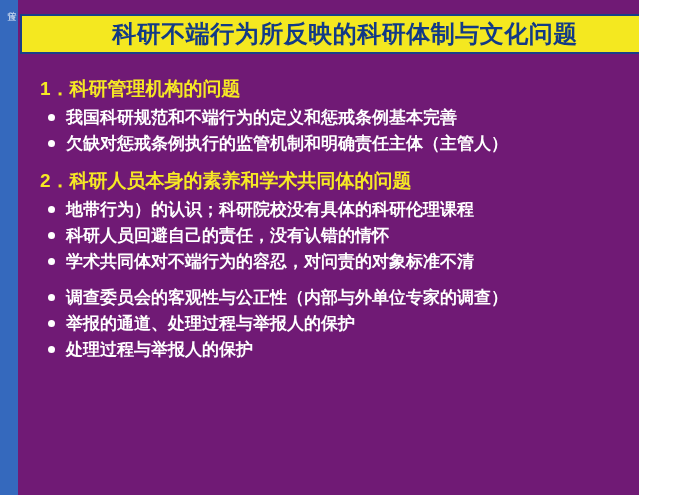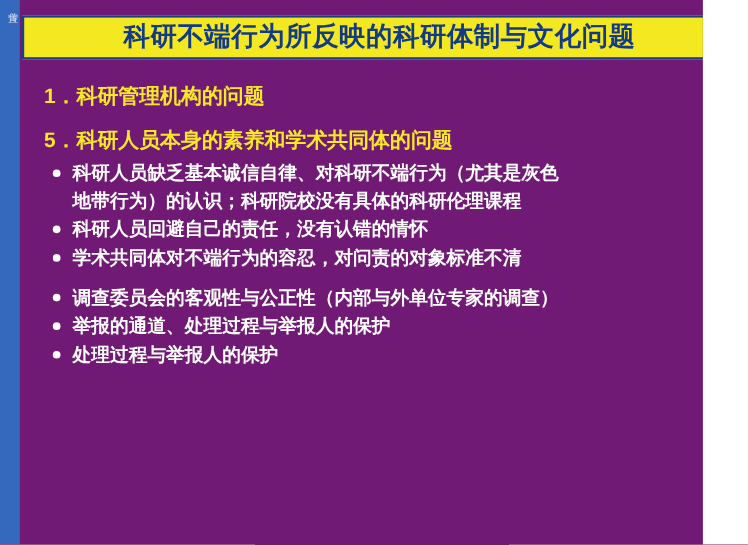--- a/index.html
+++ b/index.html
@@ -121,30 +121,39 @@
   </div>
 
   <div class="title-bar">
     <div class="title-text">科研不端行为所反映的科研体制与文化问题</div>
   </div>
 
   <div class="content">
 
     <div class="section">
       <div class="section-head">1．科研管理机构的问题</div>
+      <ul class="bullets">
+        <li class="bullet">
+          <span class="dot"></span>
+          <span>我国科研规范和不端行为的定义和惩戒条例基本完善</span>
+        </li>
+        <li class="bullet">
+          <span class="dot"></span>
+          <span>欠缺对惩戒条例执行的监管机制和明确责任主体（主管人）</span>
+        </li>
+      </ul>
     </div>
 
     <div class="sec-gap"></div>
 
     <div class="section">
-      <div class="section-head">5．科研人员本身的素养和学术共同体的问题</div>
+      <div class="section-head">2．科研人员本身的素养和学术共同体的问题</div>
       <ul class="bullets">
         <li class="bullet">
           <span class="dot"></span>
-          <span>科研人员缺乏基本诚信自律、对科研不端行为（尤其是灰色</span>
           <span class="line2">地带行为）的认识；科研院校没有具体的科研伦理课程</span>
         </li>
         <li class="bullet">
           <span class="dot"></span>
           <span>科研人员回避自己的责任，没有认错的情怀</span>
         </li>
         <li class="bullet">
           <span class="dot"></span>
           <span>学术共同体对不端行为的容忍，对问责的对象标准不清</span>
         </li>

